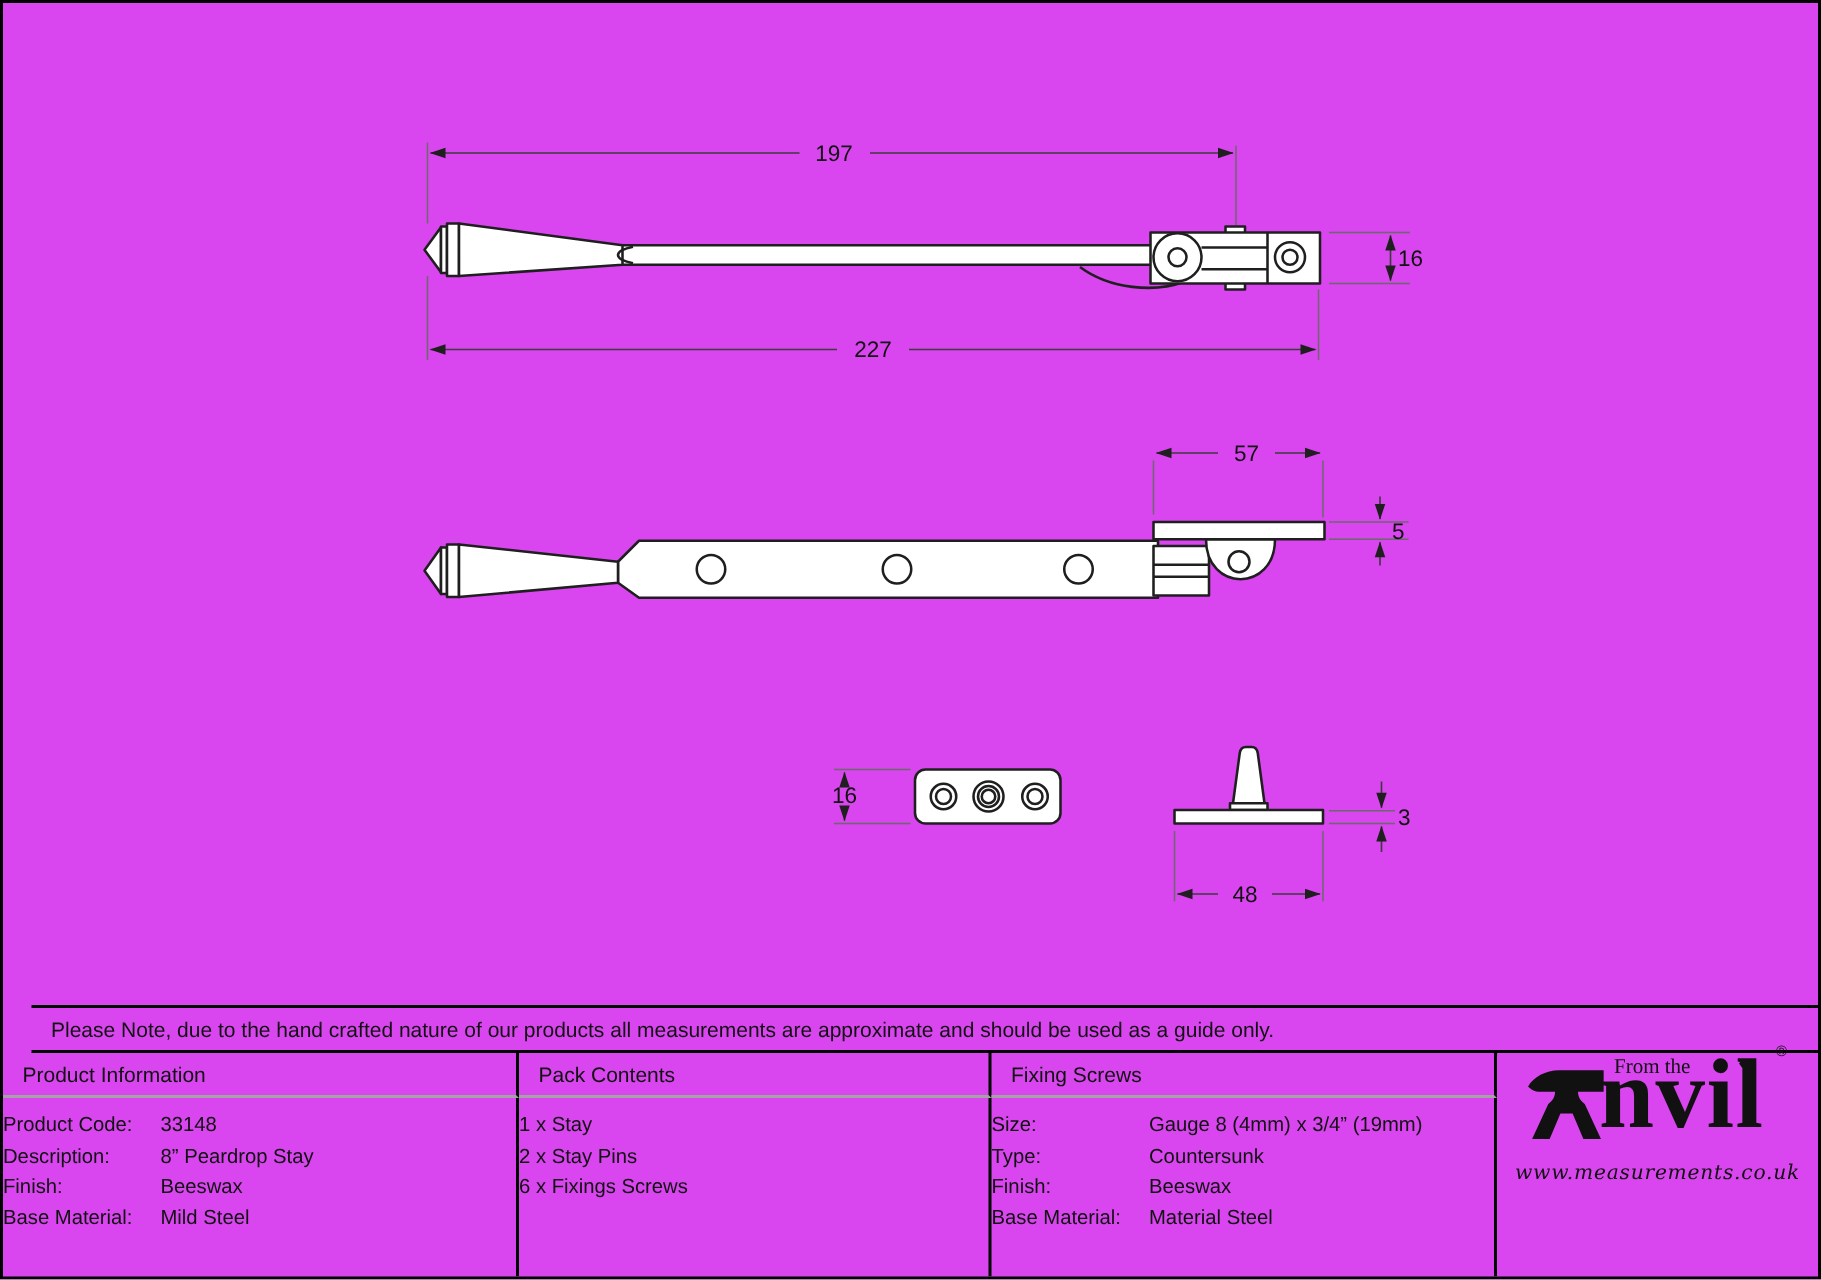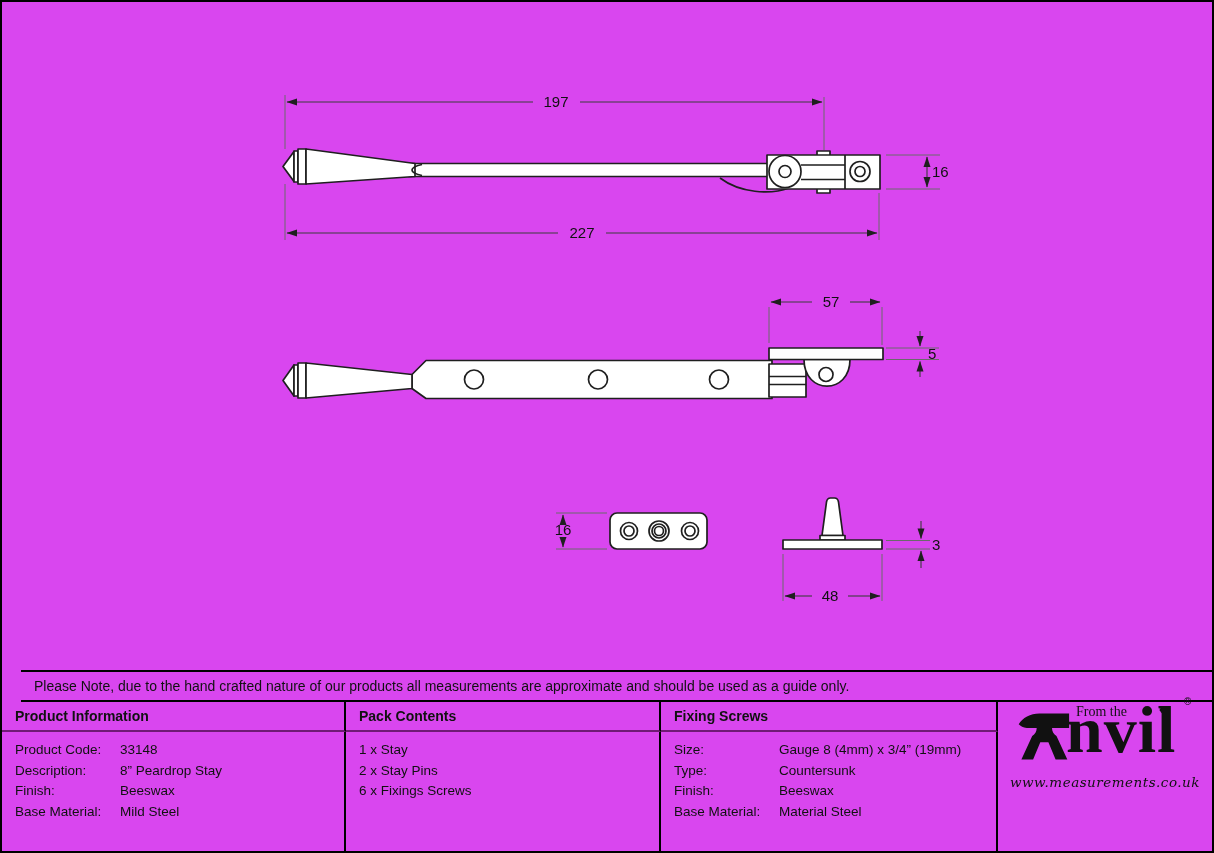--- a/index.html
+++ b/index.html
@@ -30,29 +30,28 @@
   
   .info-table{
     display:grid;
     grid-template-columns:344px 315px 337px 1fr;
     grid-template-rows:30px 1fr;
     height:149px;
   }
   .cell{box-sizing:border-box;}
   .hdr{
     border-right:2px solid #000;
-    border-bottom:2px solid #701a75;
+    border-bottom:2px solid #a3a3a3;
     display:flex;align-items:center;
     padding-left:13px;
     font-size:14px;
-    font-weight:bold;
   }
   .bodycell{
     border-right:2px solid #000;
-    padding:8px 0 0 13px;
+    padding:8px 0 0 0;
     font-size:13.5px;
     line-height:20.5px;
   }
   .kv .k{display:inline-block;width:105px;}
   .logo-cell{
     grid-column:4;grid-row:1/3;
     position:relative;
     display:flex;flex-direction:column;align-items:center;justify-content:flex-start;
   }
   .logo-box{position:relative;width:178px;height:66px;}

